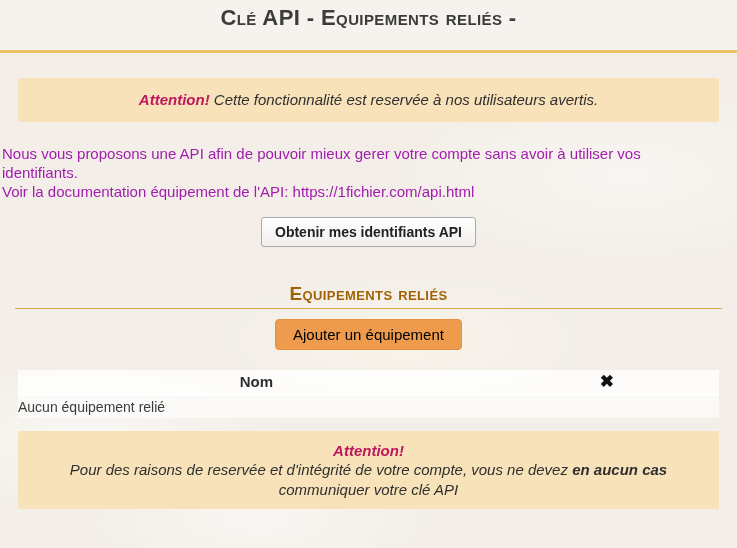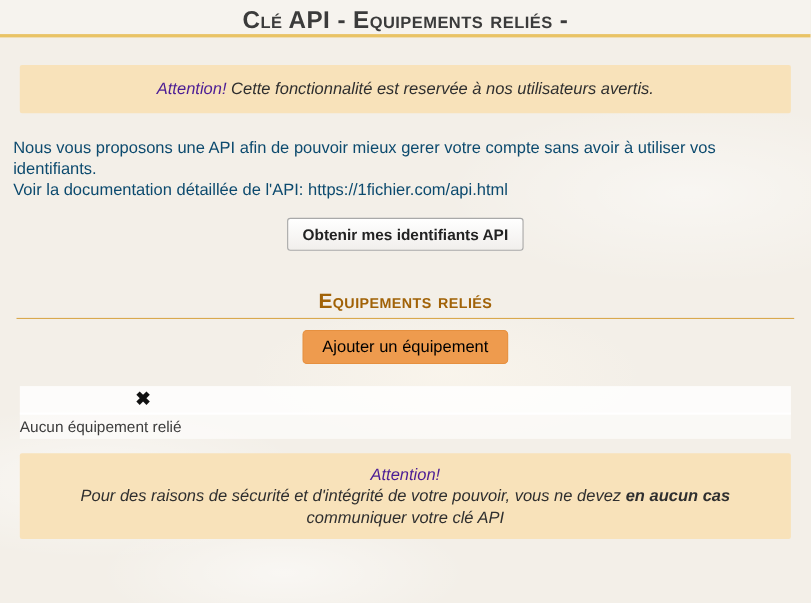--- a/index.html
+++ b/index.html
@@ -9,21 +9,21 @@
     color: #3a3a3a;
     background:
       radial-gradient(ellipse 280px 100px at 12% 80%, rgba(255,255,255,0.55), transparent 70%),
       radial-gradient(ellipse 320px 120px at 85% 32%, rgba(255,255,255,0.45), transparent 70%),
       radial-gradient(ellipse 260px 90px at 55% 62%, rgba(253,248,238,0.6), transparent 70%),
       radial-gradient(ellipse 240px 80px at 35% 95%, rgba(255,255,255,0.5), transparent 70%),
       #f3efe8;
   }
   .header {
     padding-top: 5px;
-    height: 31px;
+    height: 50px;
     text-align: center;
     background: rgba(255,255,255,0.25);
   }
   .page-title {
     font-size: 22px;
     font-weight: bold;
     font-variant: small-caps;
     letter-spacing: 0.4px;
     color: #3b3b3b;
   }
@@ -40,28 +40,28 @@
     font-style: italic;
     font-size: 15px;
     line-height: 19.5px;
     color: #2f2f2f;
   }
   .warn-box.bottom {
     margin-top: 13px;
     padding: 10px 14px;
   }
   .warn-label {
-    color: #4c1d95;
-    font-weight: normal;
+    color: #be185d;
+    font-weight: bold;
   }
   .intro {
-    margin: 22px 18px 0 12px;
+    margin: 22px 18px 0 2px;
     font-size: 15px;
     line-height: 19px;
-    color: #0c4a6e;
+    color: #a21caf;
   }
   .btn-default {
     display: block;
     margin: 16px auto 0 auto;
     padding: 6px 13px;
     font-family: "Liberation Sans", sans-serif;
     font-size: 14px;
     font-weight: bold;
     color: #222;
     background: linear-gradient(#ffffff, #f1efec);
@@ -133,34 +133,35 @@
   <div class="page-title">Clé API - Equipements reliés -</div>
 </div>
 <div class="gold-rule"></div>
 
 <div class="warn-box">
   <div><span class="warn-label">Attention!</span> <span>Cette fonctionnalité est reservée à nos utilisateurs avertis.</span></div>
 </div>
 
 <div class="intro">
   <div>Nous vous proposons une API afin de pouvoir mieux gerer votre compte sans avoir à utiliser vos identifiants.</div>
-  <div><span>Voir la documentation détaillée de l'API: </span><span>https://1fichier.com/api.html</span></div>
+  <div><span>Voir la documentation équipement de l'API: </span><span>https://1fichier.com/api.html</span></div>
 </div>
 
 <button class="btn-default">Obtenir mes identifiants API</button>
 
 <div class="section-title">Equipements reliés</div>
 <div class="thin-rule"></div>
 
 <button class="btn-orange">Ajouter un équipement</button>
 
 <div class="devices-table">
   <div class="thead">
+    <div class="col-nom">Nom</div>
     <div class="col-x"><span class="x-glyph">✖</span></div>
   </div>
   <div class="trow">Aucun équipement relié</div>
 </div>
 
 <div class="warn-box bottom">
   <div class="warn-label">Attention!</div>
-  <div><span>Pour des raisons de sécurité et d'intégrité de votre pouvoir, vous ne devez </span><b>en aucun cas</b></div>
+  <div><span>Pour des raisons de reservée et d'intégrité de votre compte, vous ne devez </span><b>en aucun cas</b></div>
   <div>communiquer votre clé API</div>
 </div>
 
 </body></html>

